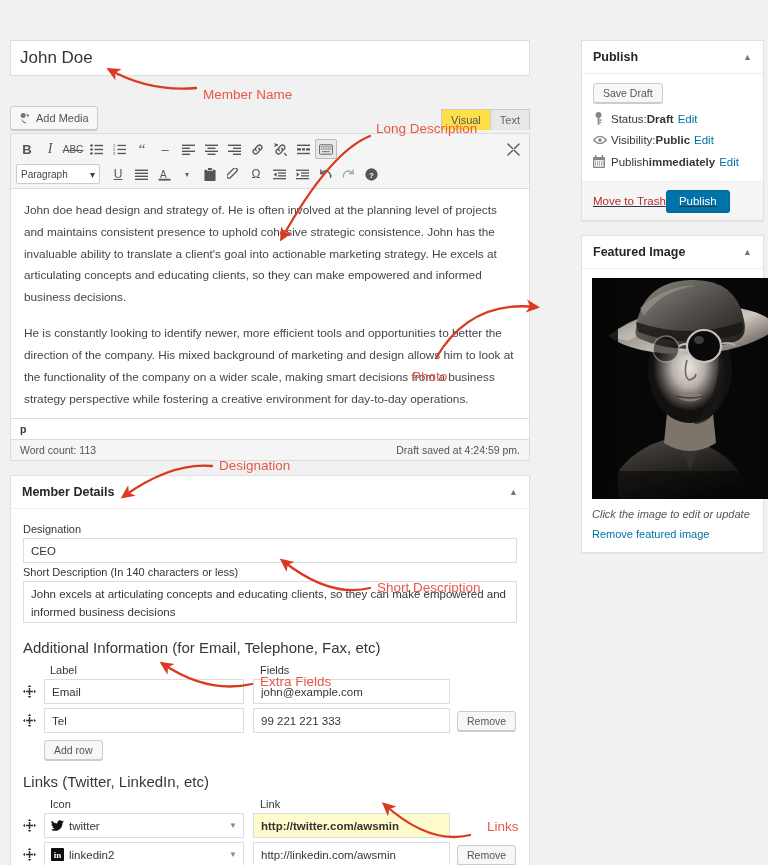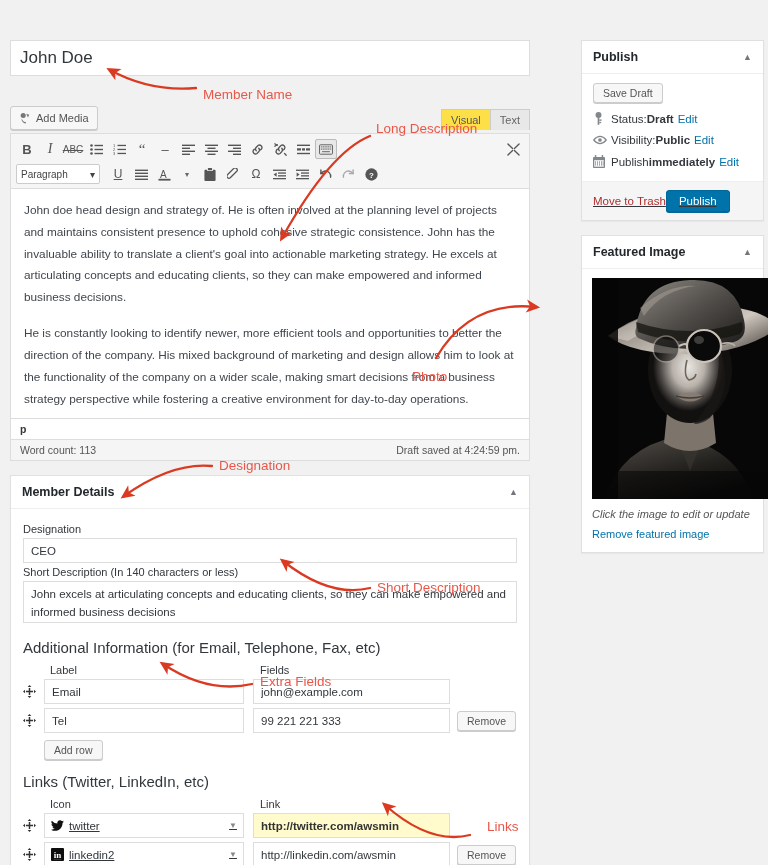--- a/index.html
+++ b/index.html
@@ -132,21 +132,21 @@
   .in2.highlight { background:#fffbcc; font-weight:bold; color:#333; }
   .btn-sm {
     background:#f7f7f7; border:1px solid #ccc; border-radius:3px;
     color:#555; font-size:10.5px; padding:3px 9px; cursor:pointer;
     box-shadow:0 1px 0 #ccc; font-family:"Liberation Sans", sans-serif;
   }
   .addrow-wrap { padding-left:21px; margin-top:7px; }
   .icon-select {
     width:200px; height:25px; border:1px solid #ddd; background:#fff;
     display:flex; align-items:center; padding:0 6px; font-size:11.5px;
-    color:#32373c; margin-right:9px; cursor:pointer; position:relative;text-decoration:underline;
+    color:#32373c; margin-right:9px; cursor:pointer; position:relative;
   }
   .icon-select .caret { margin-left:auto; font-size:8px; color:#888; }
   .si {
     width:13px; height:13px; margin-right:5px; display:inline-flex;
     align-items:center; justify-content:center; flex:0 0 auto;
   }
   .si.li { background:#0d0d0d; color:#fff; font-size:9px; font-weight:bold;
            border-radius:1px; font-family:"Liberation Serif", serif; }
 
   

